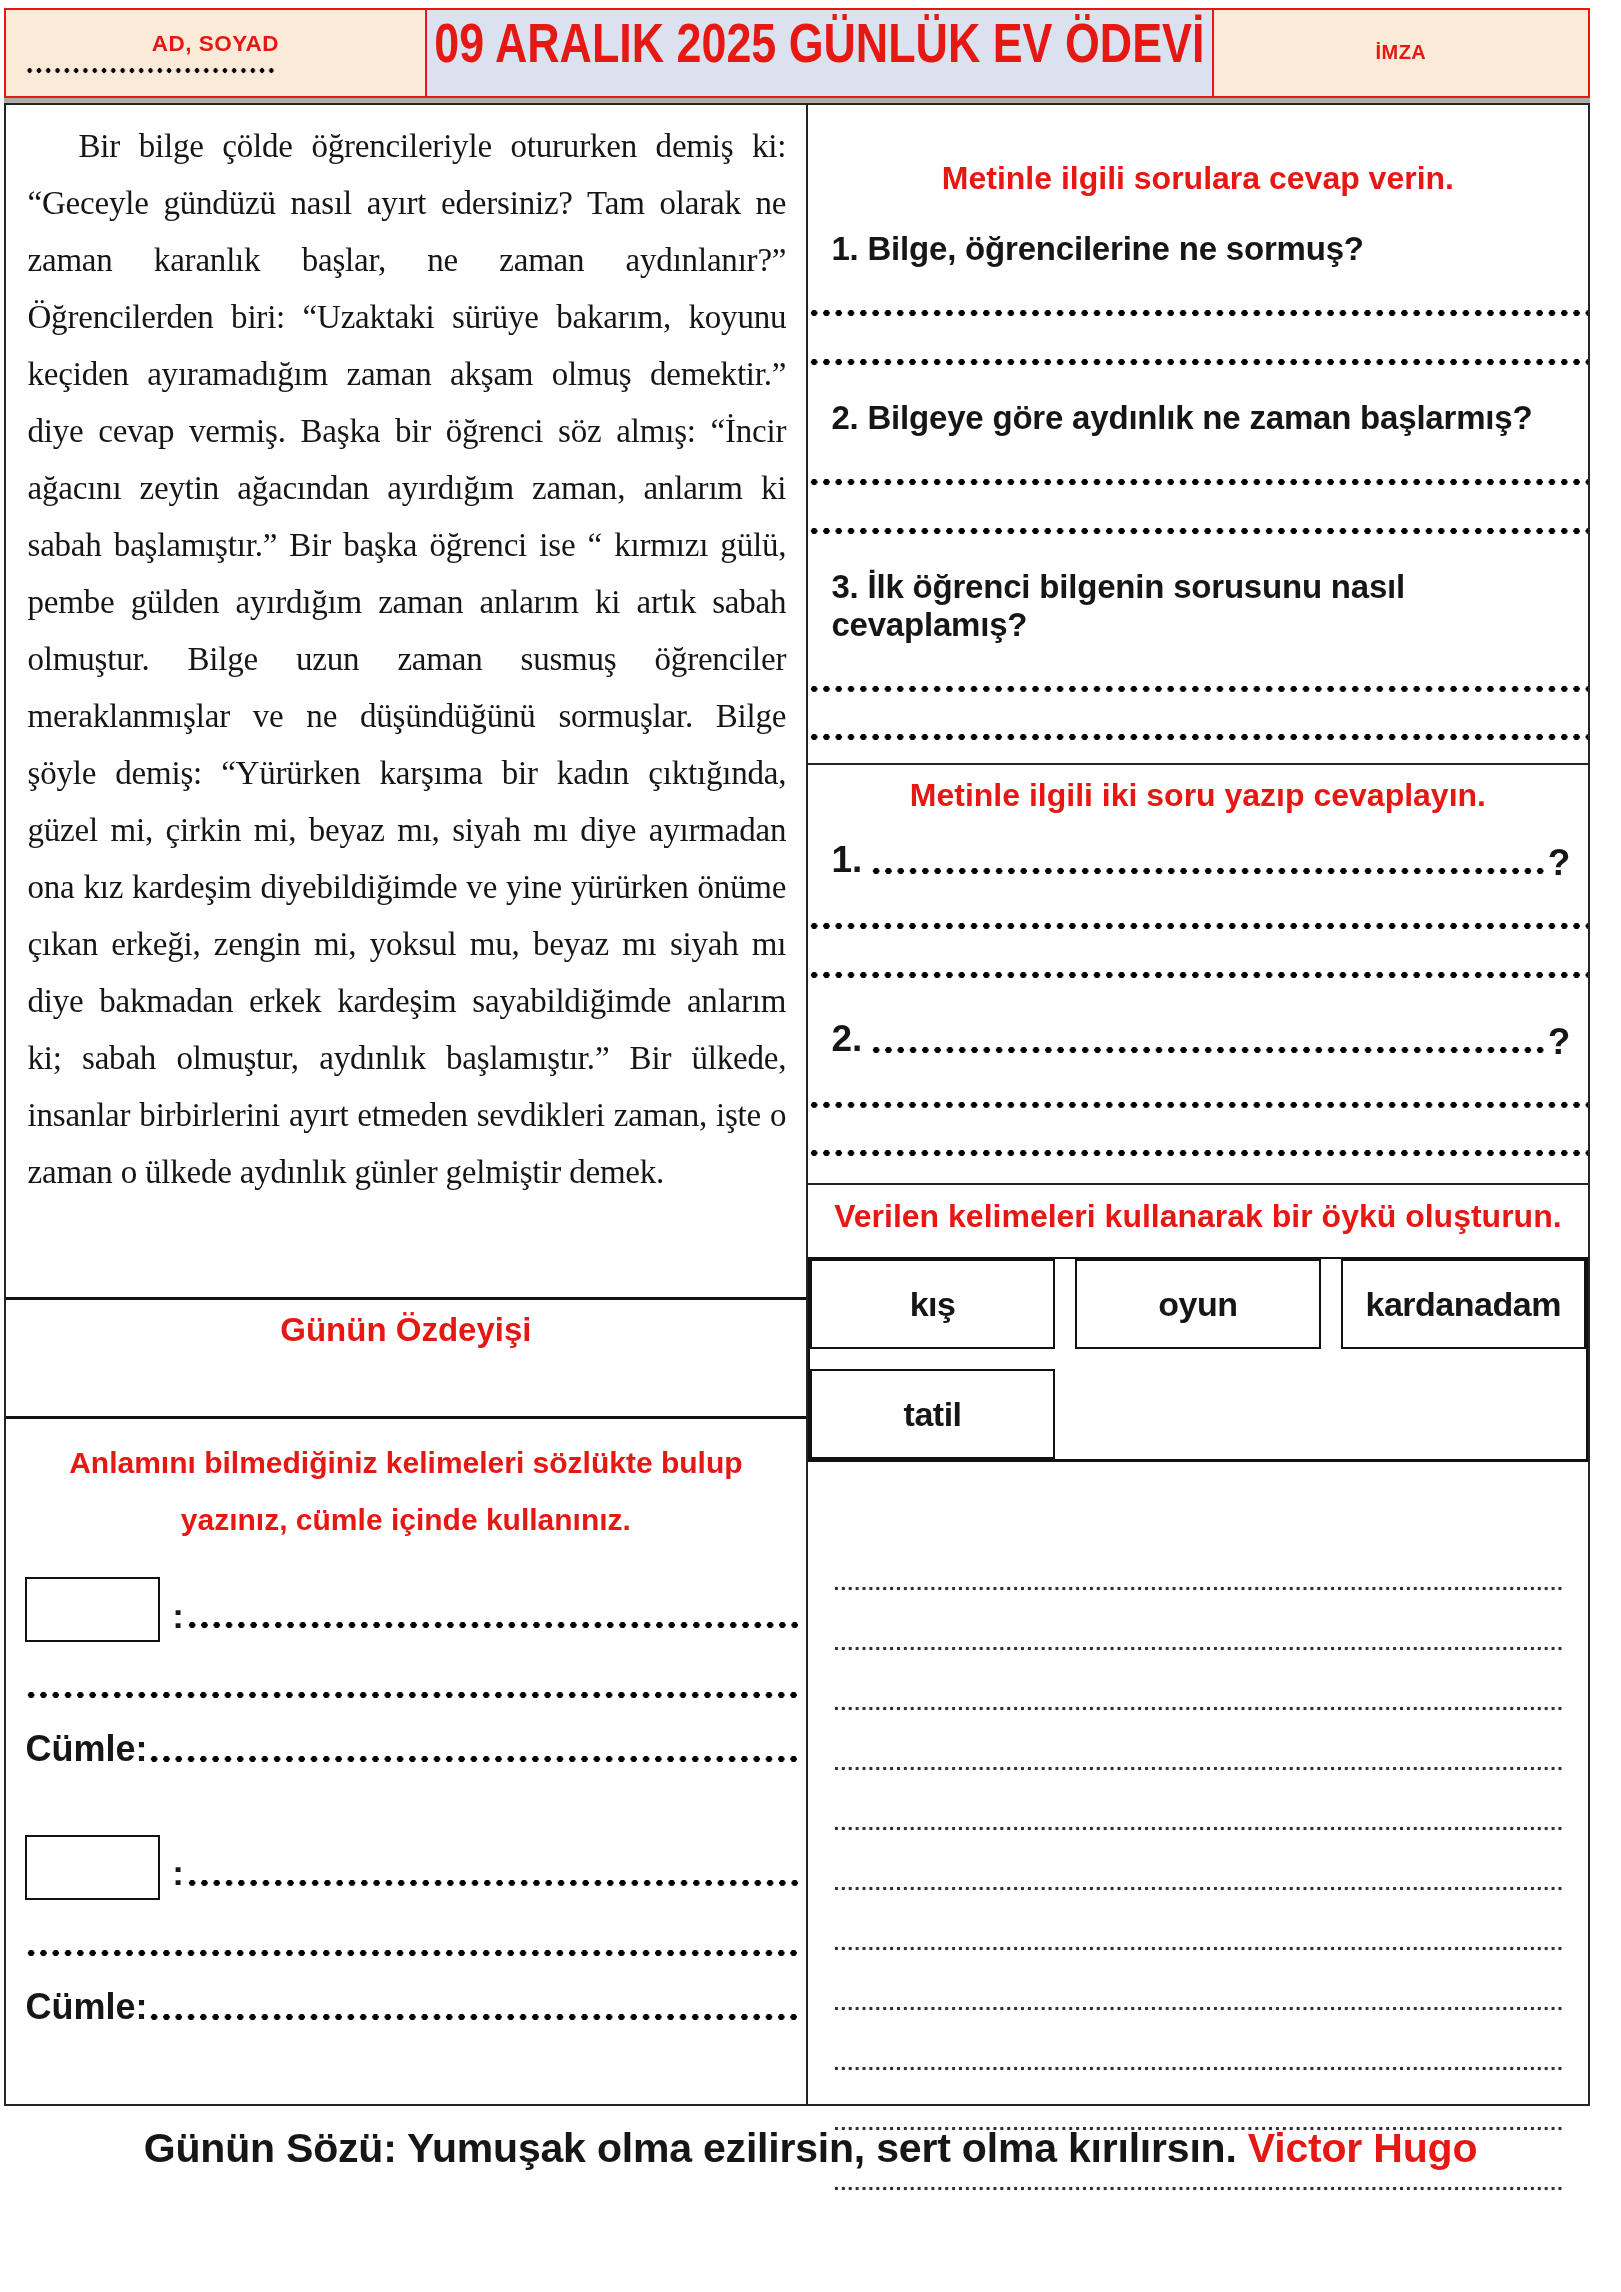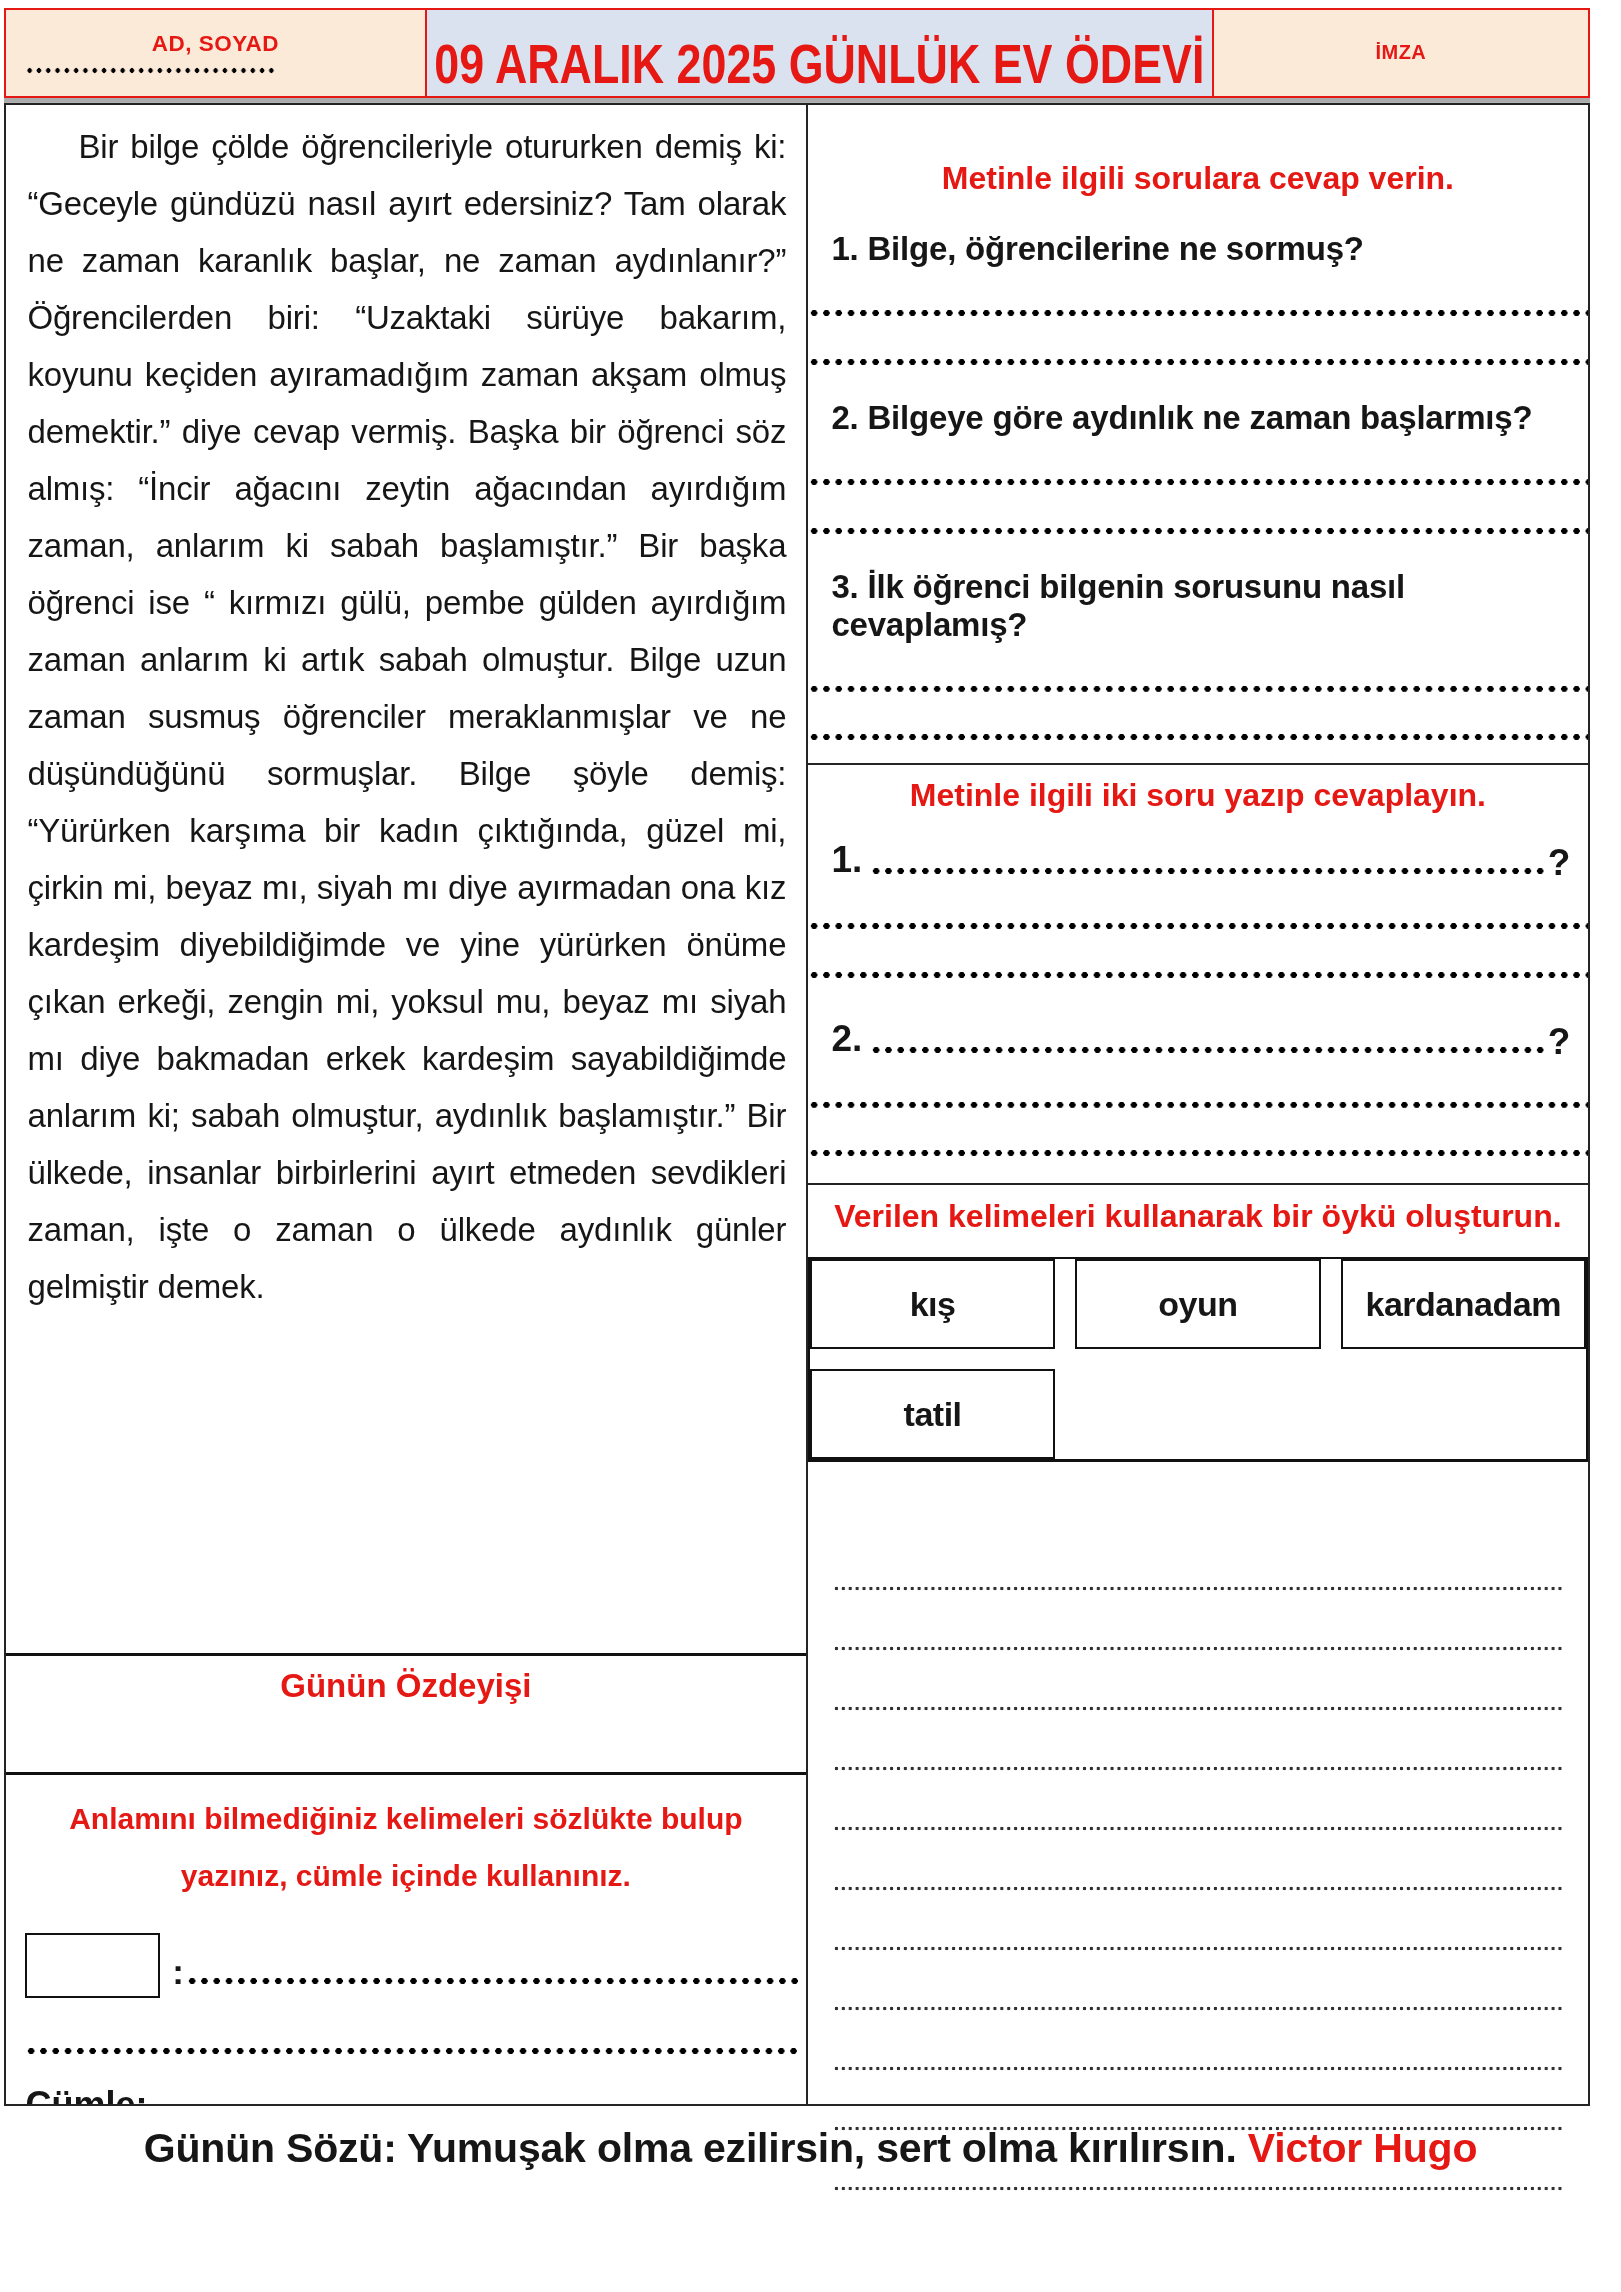--- a/index.html
+++ b/index.html
@@ -22,44 +22,44 @@
   }
   .h-name{
     width:421px;background:var(--peach);border-right:2.9px solid var(--red);
     display:flex;flex-direction:column;justify-content:center;box-sizing:border-box;
   }
   .h-name .lbl{color:var(--red);font-weight:bold;font-size:22.5px;text-align:center;letter-spacing:0.5px;}
   .name-dots{width:251px;height:6.9px;margin:9.8px 0 0 19.6px;
     background-image:radial-gradient(circle,#000 2.2px,transparent 2.5px);
     background-size:9.3px 6.9px;background-repeat:repeat-x;background-position:left center;}
   .h-title{
-    flex:1;background:var(--lavender);display:flex;align-items:flex-end;justify-content:center;overflow:hidden;
+    flex:1;background:var(--lavender);display:flex;align-items:flex-start;justify-content:center;overflow:hidden;
   }
   .h-title span{
     color:var(--red);font-weight:bold;font-size:56px;white-space:nowrap;
     transform:scaleX(.8);letter-spacing:0px;
   }
   .h-imza{
     width:376px;background:var(--peach);border-left:2.9px solid var(--red);
     display:flex;align-items:center;justify-content:center;
     color:var(--red);font-weight:bold;font-size:20px;box-sizing:border-box;letter-spacing:0.5px;
   }
 
   
   .main{
     display:flex;margin-top:4.9px;height:2003px;border:2px solid #242424;box-sizing:border-box;
   }
   .col-left{width:802px;border-right:2px solid #242424;box-sizing:border-box;display:flex;flex-direction:column;}
   .col-right{flex:1;display:flex;flex-direction:column;min-width:0;margin-top:40px;}
 
   
   .passage{
-    height:1548px;box-sizing:border-box;padding:13.7px 19.6px 0 21.6px;
+    height:1192px;box-sizing:border-box;padding:13.7px 19.6px 0 21.6px;
     font-size:33px;line-height:57px;text-align:justify;text-indent:51px;
-    letter-spacing:-0.2px;overflow:hidden;
+    letter-spacing:-0.2px;overflow:hidden;font-family:Liberation Serif, serif;
   }
 
   
   .quote-box{
     border-top:3.9px solid #111;border-bottom:3.9px solid #111;height:122px;
     box-sizing:border-box;text-align:center;
   }
   .quote-box .t{color:var(--red);font-weight:bold;font-size:33px;margin-top:11.8px;}
 
   

